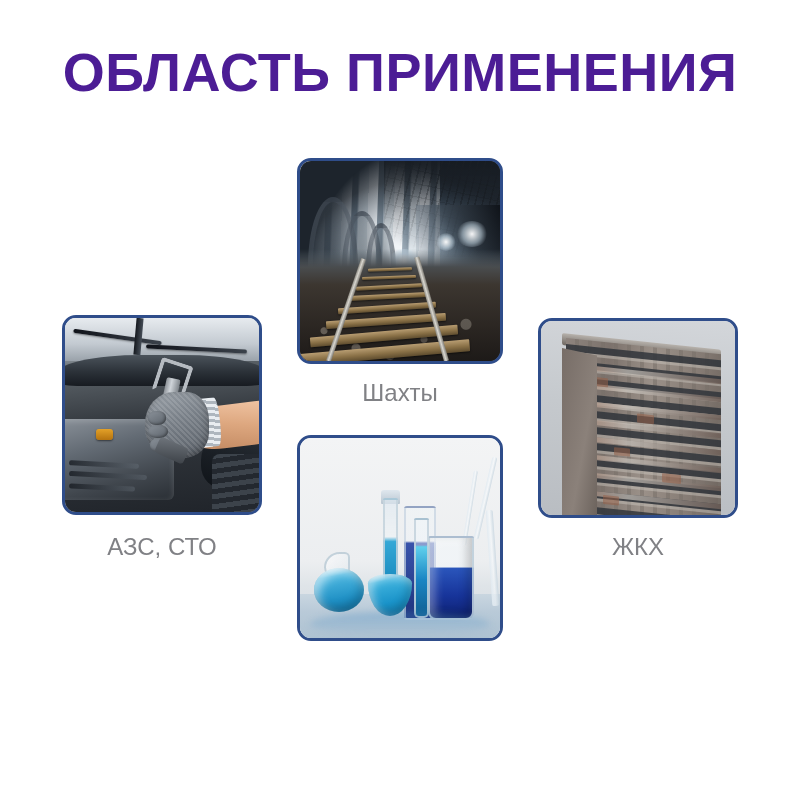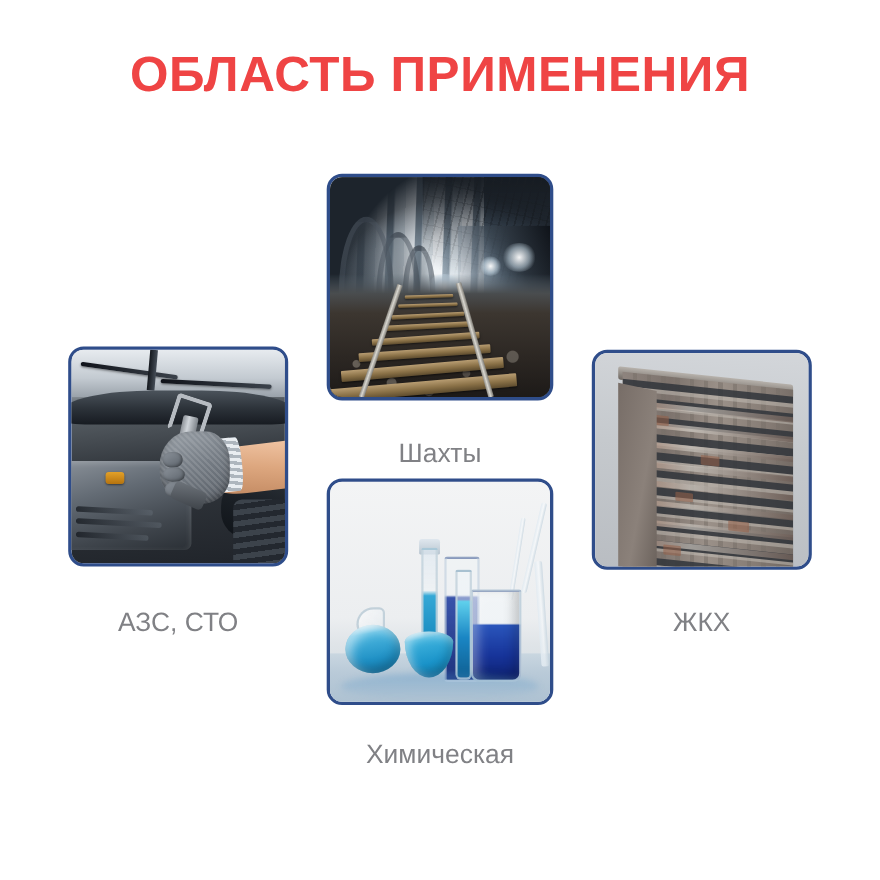--- a/index.html
+++ b/index.html
@@ -15,24 +15,24 @@
     font-family: "Liberation Sans", "DejaVu Sans", sans-serif;
   }
 
   
   .page-title {
     position: absolute;
     left: 0;
     top: 44px;
     width: 800px;
     text-align: center;
-    font-size: 45px;
+    font-size: 54px;
     font-weight: 700;
     letter-spacing: 0.5px;
-    color: #ef4444;
+    color: #4c1d95;
     line-height: 1.05;
     white-space: nowrap;
   }
 
   
   .card {
     position: absolute;
     box-sizing: border-box;
     border: 3px solid #2f4d8a;
     border-radius: 14px;
@@ -45,21 +45,20 @@
     overflow: hidden;
   }
 
   .card-label {
     position: absolute;
     text-align: center;
     font-size: 24px;
     color: #808185;
     line-height: 1.28;
     font-weight: 400;
-    margin-top: 20px;
   }
 
   
   #card-mine        { left: 297px; top: 158px;  width: 206px; height: 206px; }
   #label-mine       { left: 297px; top: 378px;  width: 206px; }
 
   #card-auto        { left: 62px;  top: 315px;  width: 200px; height: 200px; }
   #label-auto       { left: 52px;  top: 532px;  width: 220px; }
 
   #card-housing     { left: 538px; top: 318px;  width: 200px; height: 200px; }
@@ -473,14 +472,14 @@
     <div class="glass g-tube"></div>
     <div class="glass g-pear-cap"></div>
     <div class="glass g-pear-neck"></div>
     <div class="glass g-pear"></div>
     <div class="glass g-round-neck"></div>
     <div class="glass g-round"></div>
     <div class="chem-reflection"></div>
   </div>
 </div>
 <div class="card-label" id="label-chem">
-  <span>Химическая</span><br>
+  <br>
 </div>
 
 </body></html>

